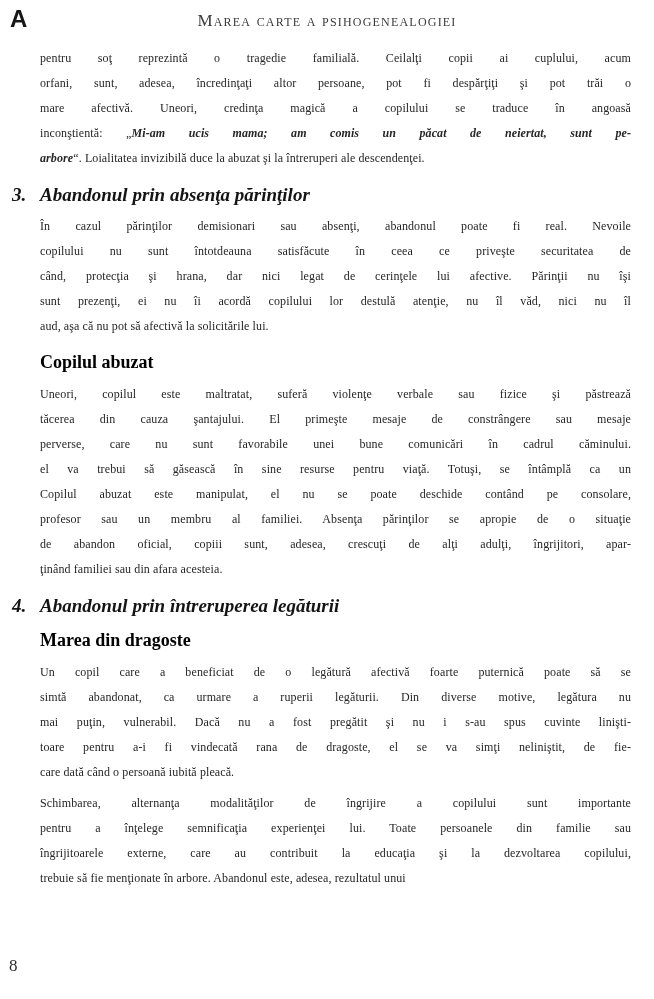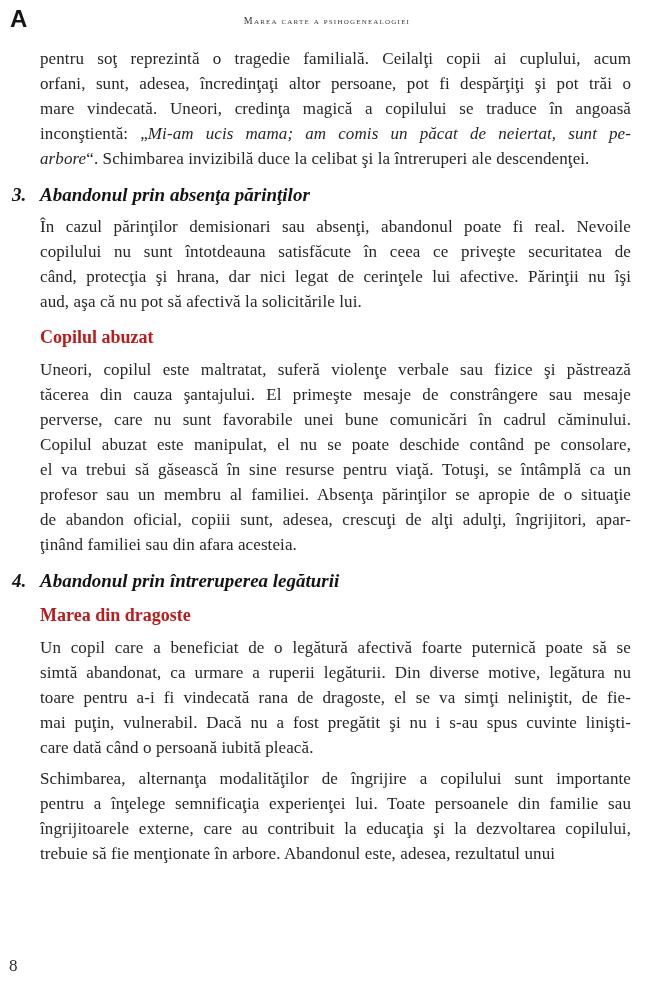--- a/index.html
+++ b/index.html
@@ -23,112 +23,113 @@
     color: #161616;
     line-height: 26px;
   }
   .running-header {
     position: absolute;
     top: 12px;
     left: 0;
     right: 0;
     text-align: center;
     font-variant: small-caps;
-    font-size: 10px;
+    font-size: 17px;
     letter-spacing: 1.2px;
     color: #3a3a3a;
     line-height: 18px;
   }
   .page-body {
     position: absolute;
     left: 40px;
     right: 23px;
     top: 46px;
   }
   .para { margin: 0 0 6px 0; }
   .line {
-    font-size: 17px;
+    font-size: 12px;
     line-height: 25px;
     height: 25px;
     overflow: hidden;
     text-align: justify;
     text-align-last: justify;
     text-justify: inter-word;
     letter-spacing: 0.1px;
   }
   .line.last { text-align-last: left; }
-  .line i { font-style: italic; }
+  .line i { font-style: italic; font-weight: bold; }
   .num-heading {
     position: relative;
     font-weight: bold;
     font-style: italic;
     font-size: 19px;
     line-height: 23px;
     margin: 12px 0 8px 0;
     color: #141414;
   }
   .num-heading .num {
     position: absolute;
     left: -28px;
     top: 0;
   }
   .sub-heading {
     font-weight: bold;
     font-size: 18px;
     line-height: 23px;
     margin: 12px 0 8px 0;
-    color: #b91c1c;
+    color: #000000;
   }
   .page-number {
     position: absolute;
     left: 9px;
     top: 956px;
     font-size: 17px;
     color: #2c2c2c;
   }
 </style>
 </head>
 <body>
 
 <div class="page">
   <div class="chapter-letter">A</div>
   <div class="running-header">Marea carte a psihogenealogiei</div>
   <main class="page-body">
       <div class="para">
         <div class="line"><span>pentru soţ reprezintă o tragedie familială. Ceilalţi copii ai cuplului, acum</span></div>
         <div class="line"><span>orfani, sunt, adesea, încredinţaţi altor persoane, pot fi despărţiţi şi pot trăi o</span></div>
-        <div class="line"><span>mare vindecată. Uneori, credinţa magică a copilului se traduce în angoasă</span></div>
+        <div class="line"><span>mare afectivă. Uneori, credinţa magică a copilului se traduce în angoasă</span></div>
         <div class="line"><span>inconştientă: „</span><i>Mi-am ucis mama; am comis un păcat de neiertat, sunt pe-</i></div>
-        <div class="line last"><i>arbore</i><span>“. Schimbarea invizibilă duce la celibat şi la întreruperi ale descendenţei.</span></div>
+        <div class="line last"><i>arbore</i><span>“. Loialitatea invizibilă duce la abuzat şi la întreruperi ale descendenţei.</span></div>
       </div>
       <div class="num-heading"><span class="num">3.</span><span>Abandonul prin absenţa părinţilor</span></div>
       <div class="para">
         <div class="line"><span>În cazul părinţilor demisionari sau absenţi, abandonul poate fi real. Nevoile</span></div>
         <div class="line"><span>copilului nu sunt întotdeauna satisfăcute în ceea ce priveşte securitatea de</span></div>
         <div class="line"><span>când, protecţia şi hrana, dar nici legat de cerinţele lui afective. Părinţii nu îşi</span></div>
+        <div class="line"><span>sunt prezenţi, ei nu îi acordă copilului lor destulă atenţie, nu îl văd, nici nu îl</span></div>
         <div class="line last"><span>aud, aşa că nu pot să afectivă la solicitările lui.</span></div>
       </div>
       <div class="sub-heading">Copilul abuzat</div>
       <div class="para">
         <div class="line"><span>Uneori, copilul este maltratat, suferă violenţe verbale sau fizice şi păstrează</span></div>
         <div class="line"><span>tăcerea din cauza şantajului. El primeşte mesaje de constrângere sau mesaje</span></div>
         <div class="line"><span>perverse, care nu sunt favorabile unei bune comunicări în cadrul căminului.</span></div>
+        <div class="line"><span>el va trebui să găsească în sine resurse pentru viaţă. Totuşi, se întâmplă ca un</span></div>
         <div class="line"><span>Copilul abuzat este manipulat, el nu se poate deschide contând pe consolare,</span></div>
-        <div class="line"><span>el va trebui să găsească în sine resurse pentru viaţă. Totuşi, se întâmplă ca un</span></div>
         <div class="line"><span>profesor sau un membru al familiei. Absenţa părinţilor se apropie de o situaţie</span></div>
         <div class="line"><span>de abandon oficial, copiii sunt, adesea, crescuţi de alţi adulţi, îngrijitori, apar-</span></div>
         <div class="line last"><span>ţinând familiei sau din afara acesteia.</span></div>
       </div>
       <div class="num-heading"><span class="num">4.</span><span>Abandonul prin întreruperea legăturii</span></div>
       <div class="sub-heading">Marea din dragoste</div>
       <div class="para">
         <div class="line"><span>Un copil care a beneficiat de o legătură afectivă foarte puternică poate să se</span></div>
         <div class="line"><span>simtă abandonat, ca urmare a ruperii legăturii. Din diverse motive, legătura nu</span></div>
+        <div class="line"><span>mai puţin, vulnerabil. Dacă nu a fost pregătit şi nu i s-au spus cuvinte linişti-</span></div>
         <div class="line"><span>toare pentru a-i fi vindecată rana de dragoste, el se va simţi neliniştit, de fie-</span></div>
-        <div class="line"><span>mai puţin, vulnerabil. Dacă nu a fost pregătit şi nu i s-au spus cuvinte linişti-</span></div>
         <div class="line last"><span>care dată când o persoană iubită pleacă.</span></div>
       </div>
       <div class="para">
         <div class="line"><span>Schimbarea, alternanţa modalităţilor de îngrijire a copilului sunt importante</span></div>
         <div class="line"><span>pentru a înţelege semnificaţia experienţei lui. Toate persoanele din familie sau</span></div>
         <div class="line"><span>îngrijitoarele externe, care au contribuit la educaţia şi la dezvoltarea copilului,</span></div>
         <div class="line last"><span>trebuie să fie menţionate în arbore. Abandonul este, adesea, rezultatul unui</span></div>
       </div>
     </main>
   <div class="page-number">8</div>

